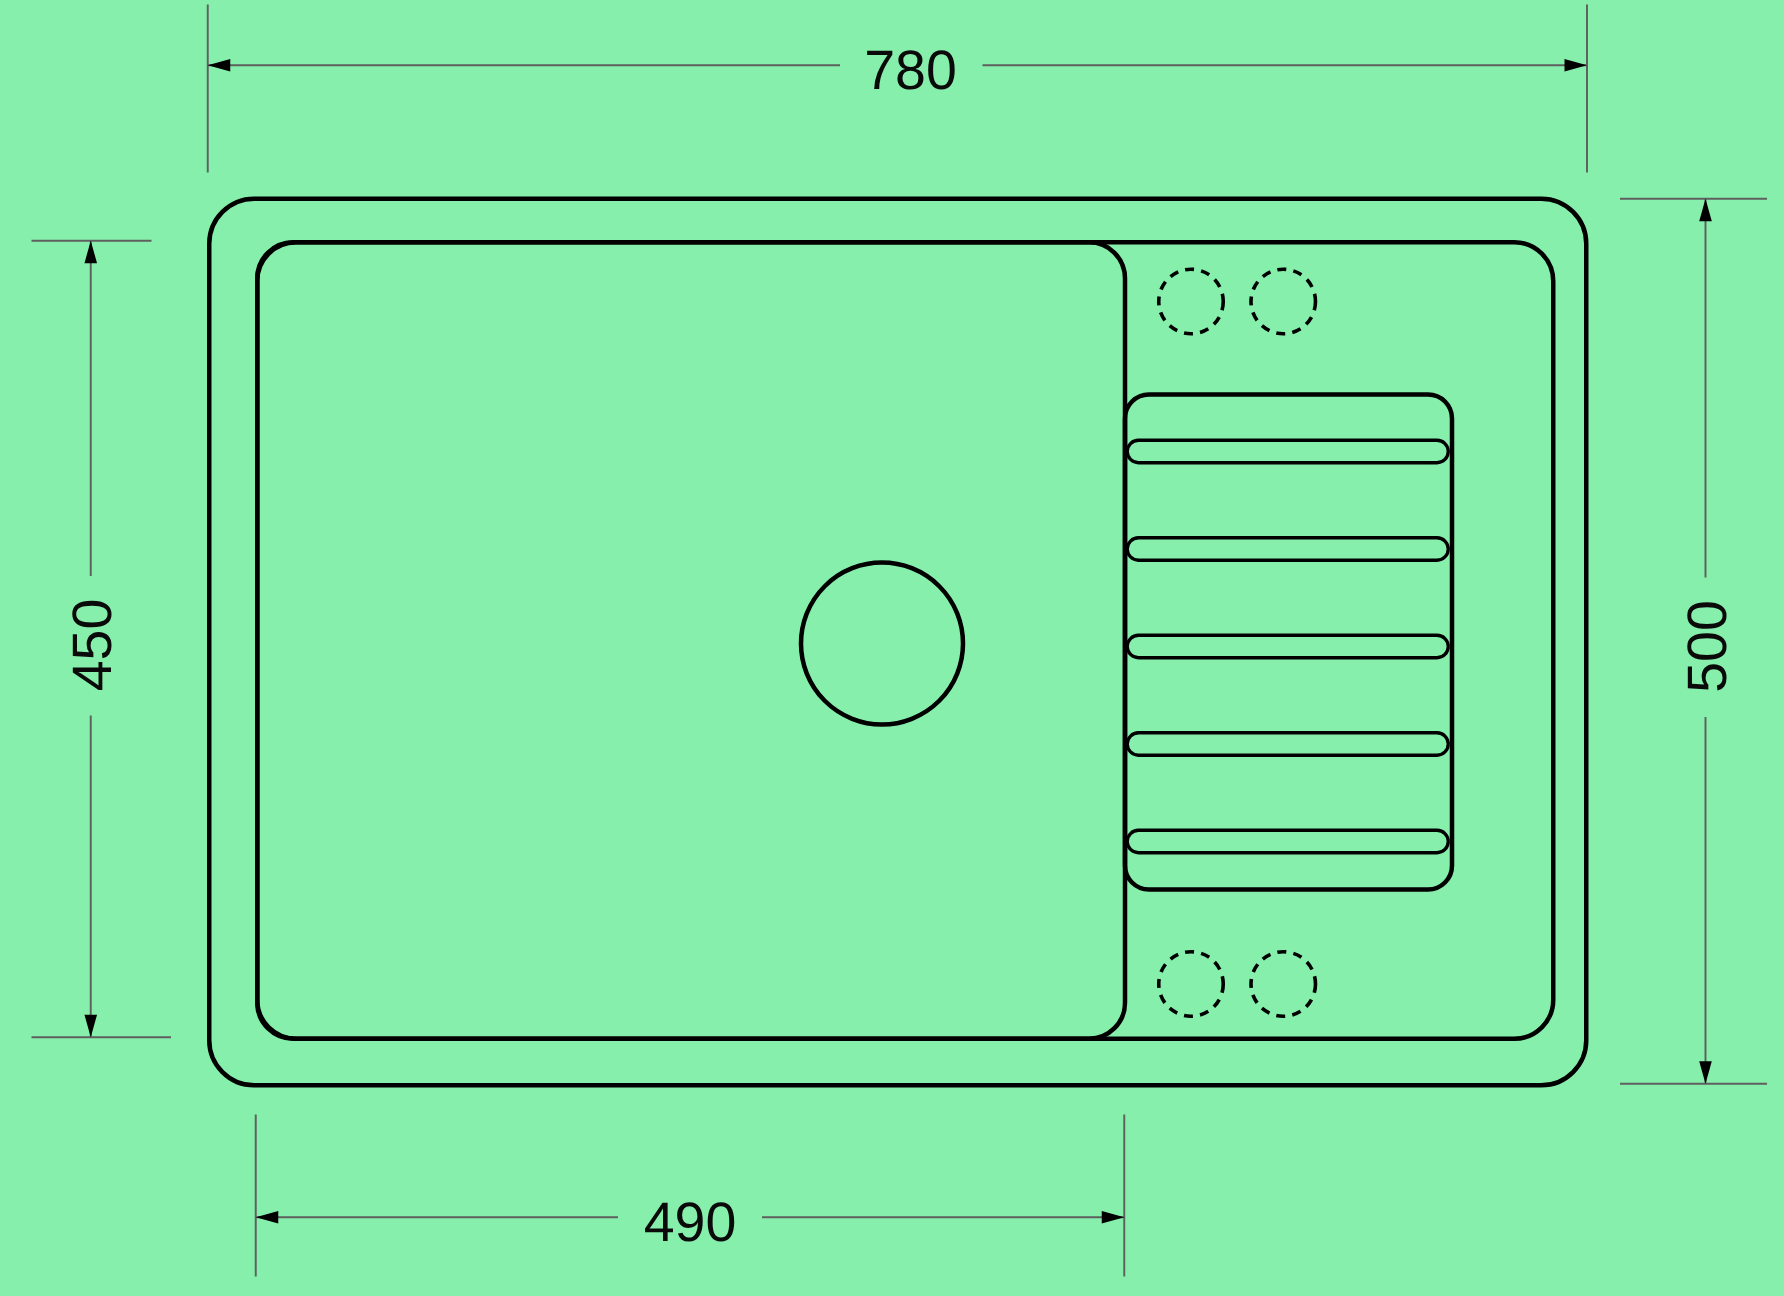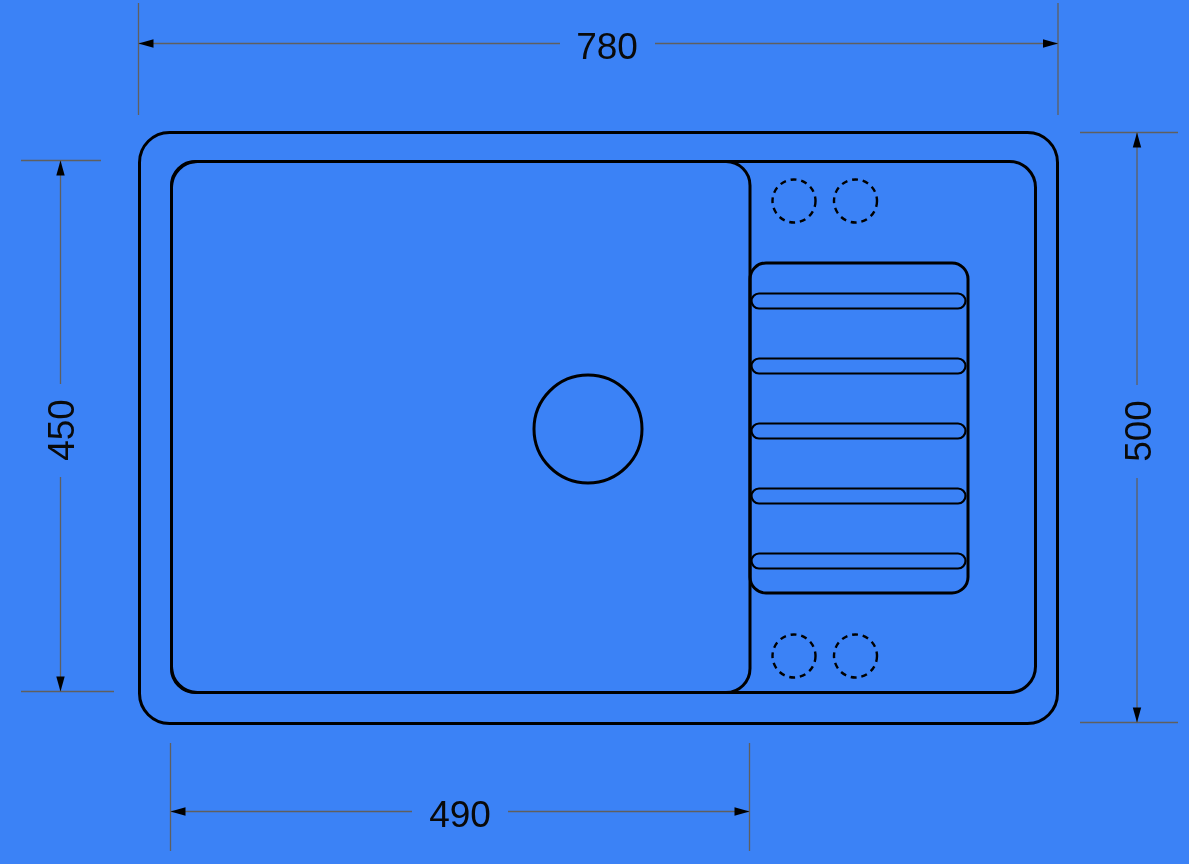--- a/index.html
+++ b/index.html
@@ -8,21 +8,21 @@
     background: #ffffff;
     width: 1189px;
     height: 864px;
     overflow: hidden;
     font-family: "Liberation Sans", sans-serif;
   }
   .drawing-stage {
     position: relative;
     width: 1189px;
     height: 864px;
-    background: #3b82f6;
+    background: #86efac;
   }
   svg { display: block; }
   .outline {
     fill: none;
     stroke: #000000;
     stroke-width: 3;
   }
   .outline-thin {
     fill: none;
     stroke: #000000;

